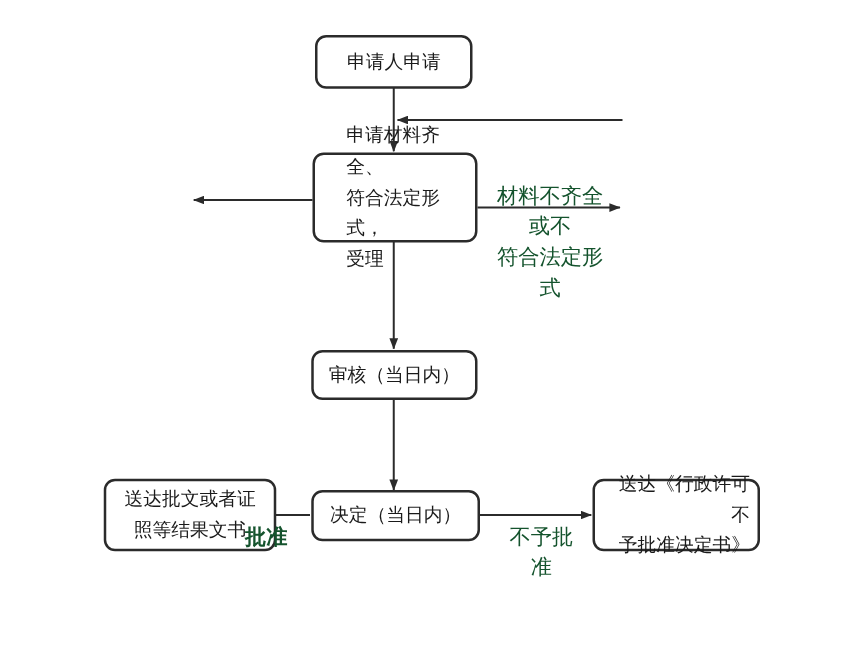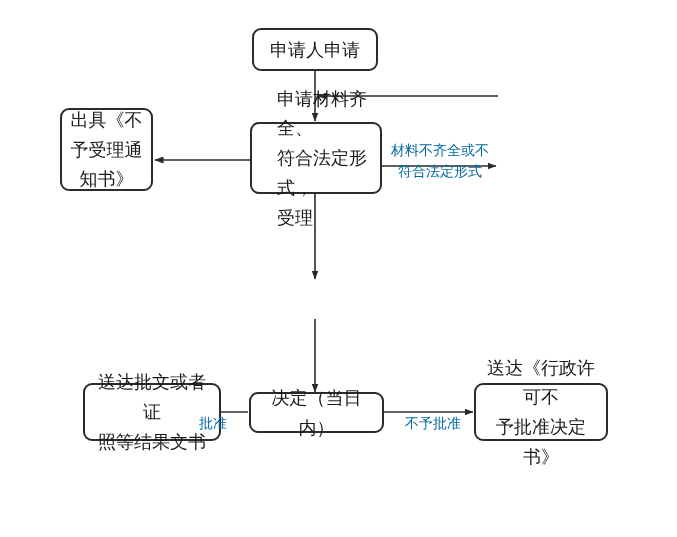--- a/index.html
+++ b/index.html
@@ -24,41 +24,41 @@
   .node {
     position: absolute;
     border: 2px solid #2b2b2b;
     border-radius: 9px;
     background: #ffffff;
     box-sizing: border-box;
     display: flex;
     align-items: center;
     justify-content: center;
     color: #1a1a1a;
-    font-size: 18px;
+    font-size: 15px;
     line-height: 1.65;
     text-align: center;
     z-index: 2;
   }
   .node .node-text {
     display: block;
     white-space: pre-line;
     padding: 0 6px;
   }
   .node.left-align {
     justify-content: flex-start;
     text-align: left;
   }
   .node.left-align .node-text {
     padding-left: 25px;
   }
   .edge-label {
     position: absolute;
-    font-size: 14px;
-    color: #0369a1;
+    font-size: 17px;
+    color: #14532d;
     line-height: 1.45;
     white-space: pre-line;
     text-align: center;
     z-index: 3;
     background: transparent;
   }
   svg.connectors {
     position: absolute;
     left: 0;
     top: 0;
@@ -99,49 +99,47 @@
   <div class="node" style="left:252px; top:28px; width:126px; height:43px;">
     <span class="node-text">申请人申请</span>
   </div>
 
   <div class="node left-align" style="left:250px; top:122px; width:132px; height:72px;">
     <span class="node-text">申请材料齐全、
 符合法定形式，
 受理</span>
   </div>
 
-  <div class="node" style="left:60px; top:108px; width:93px; height:83px;">
-    <span class="node-text">出具《不
-予受理通
-知书》</span>
-  </div>
 
 
+  <div class="node" style="left:249px; top:280px; width:133px; height:40px;">
+    <span class="node-text">审核（当日内）</span>
+  </div>
 
   <div class="node" style="left:249px; top:392px; width:135px; height:41px;">
     <span class="node-text">决定（当日内）</span>
   </div>
 
   <div class="node" style="left:35px; top:383px; width:138px; height:58px;margin-left:48px;">
     <span class="node-text">送达批文或者证
 照等结果文书</span>
   </div>
 
-  <div class="node" style="left:474px; top:383px; width:134px; height:58px;">
+  <div class="node" style="left:474px; top:383px; width:134px; height:58px;text-align:right;">
     <span class="node-text">送达《行政许可不
 予批准决定书》</span>
   </div>
 
 
   <div class="edge-label" style="left:390px; top:120px; width:100px;">
     <span>材料不齐全或不
 符合法定形式</span>
   </div>
 
-  <div class="edge-label" style="left:182px; top:393px; width:62px;">
+  <div class="edge-label" style="left:182px; top:393px; width:62px;font-weight:bold;">
     <span>批准</span>
   </div>
 
   <div class="edge-label" style="left:400px; top:393px; width:66px;">
     <span>不予批准</span>
   </div>
 
 </div>
 
 </body></html>

